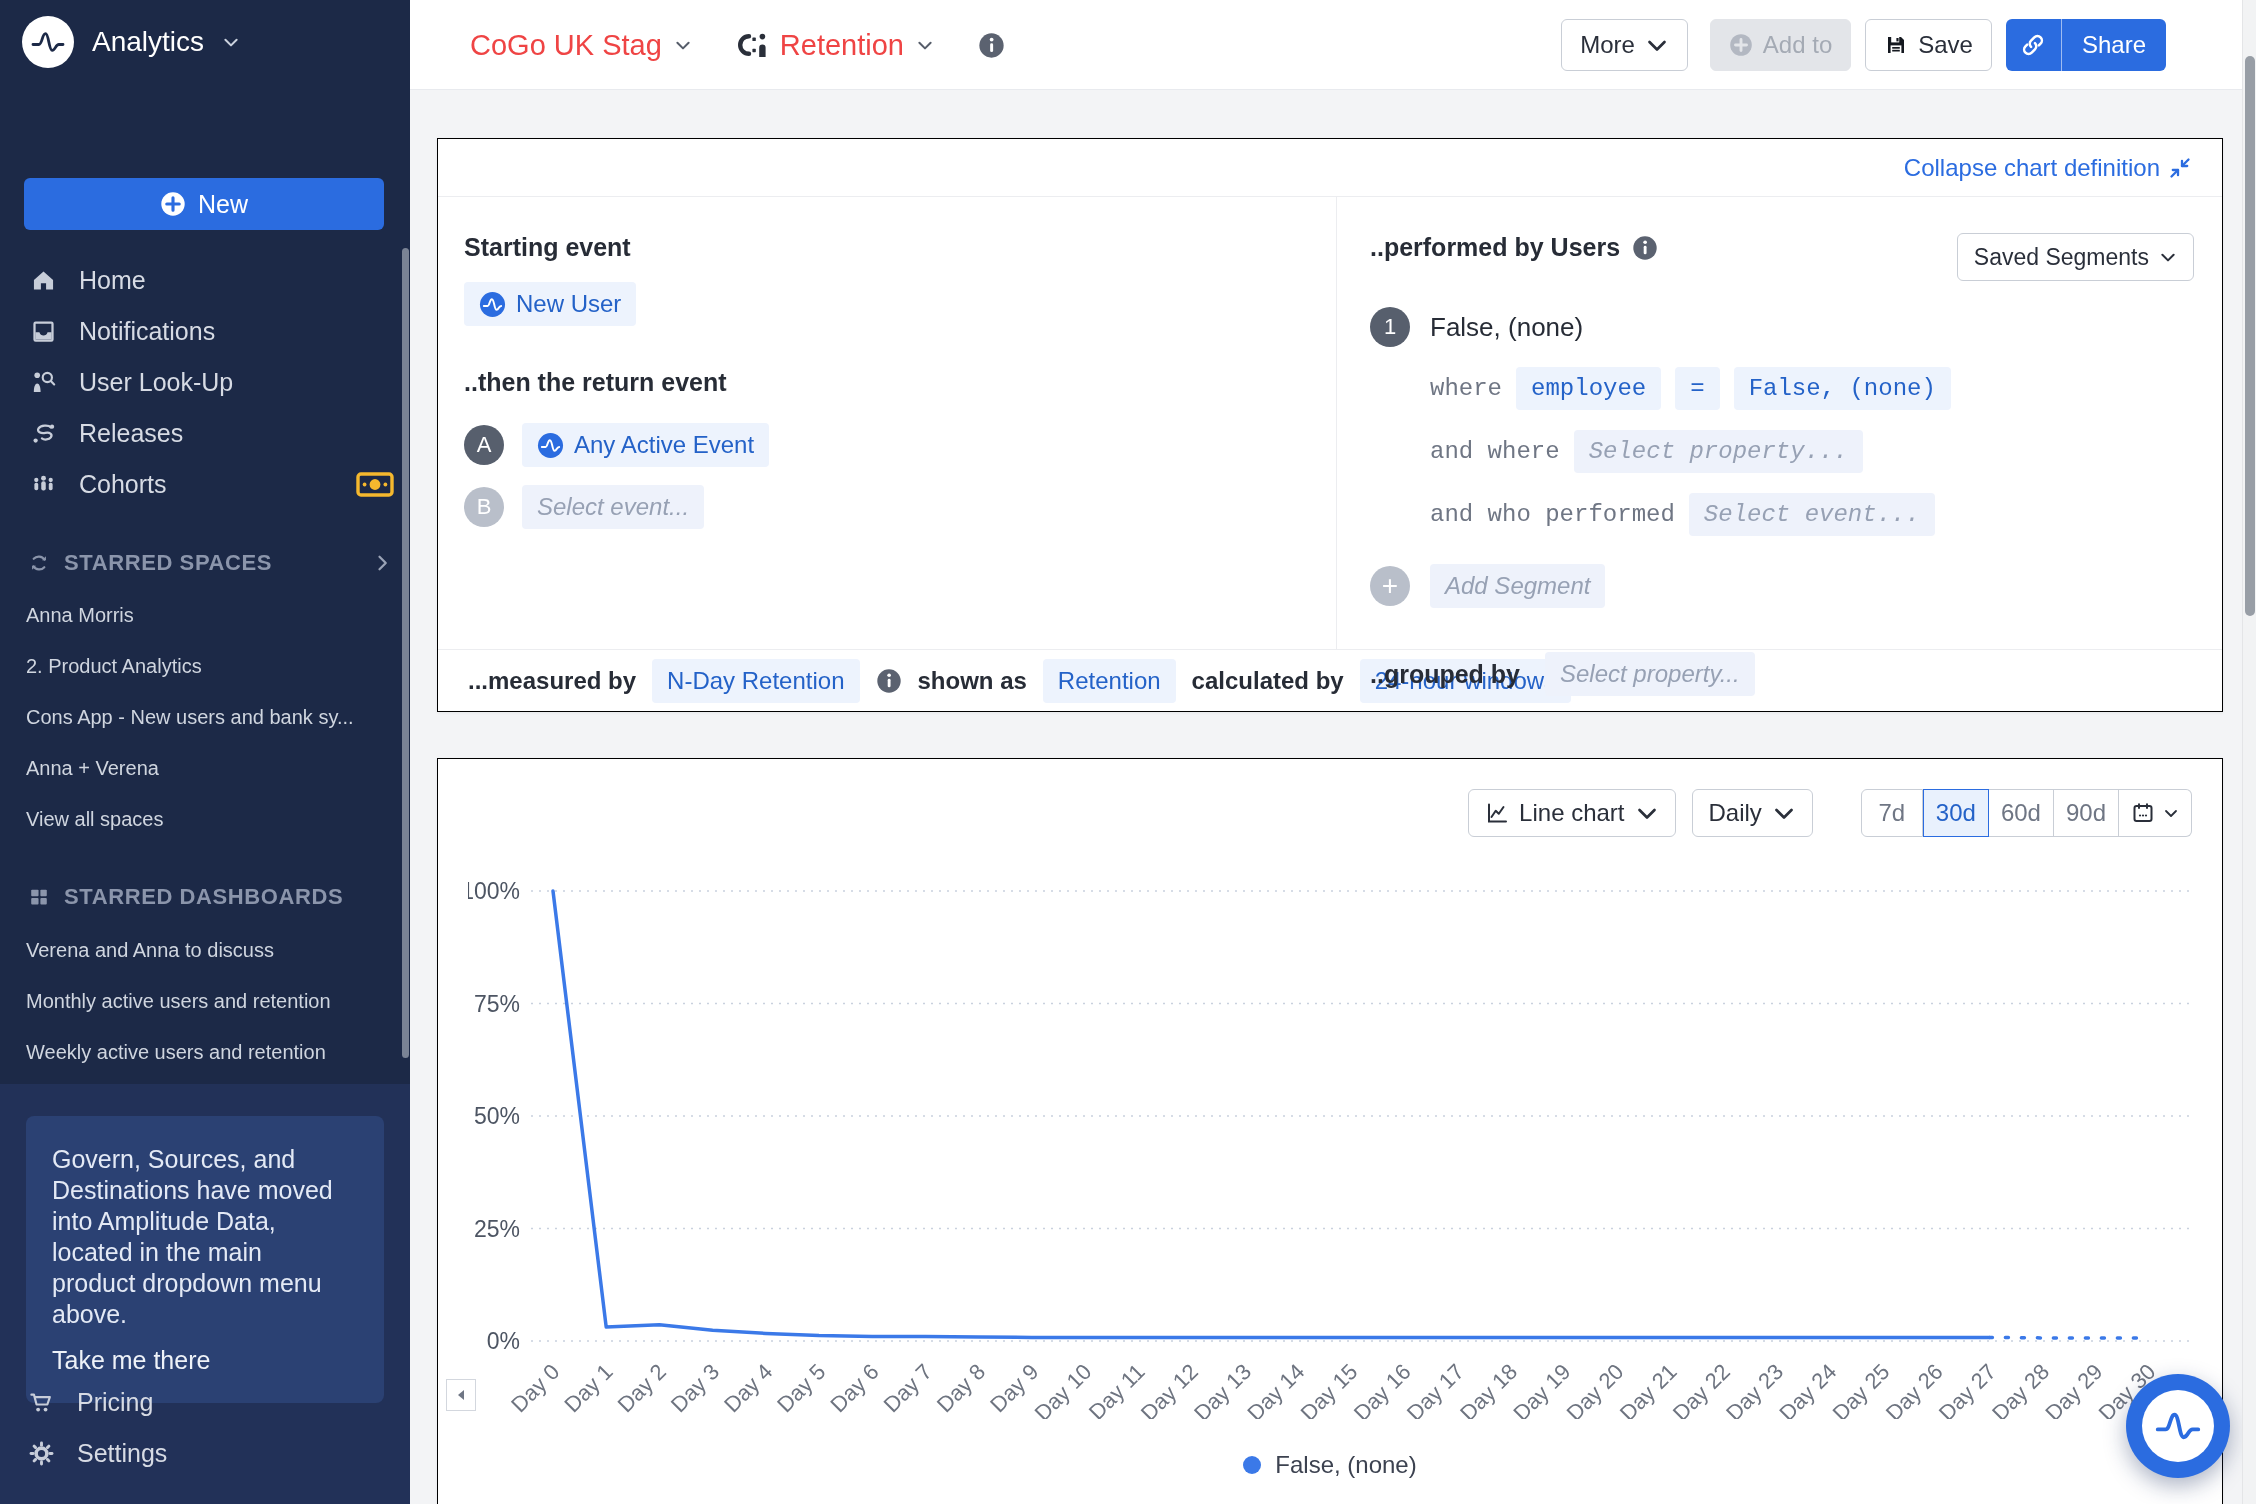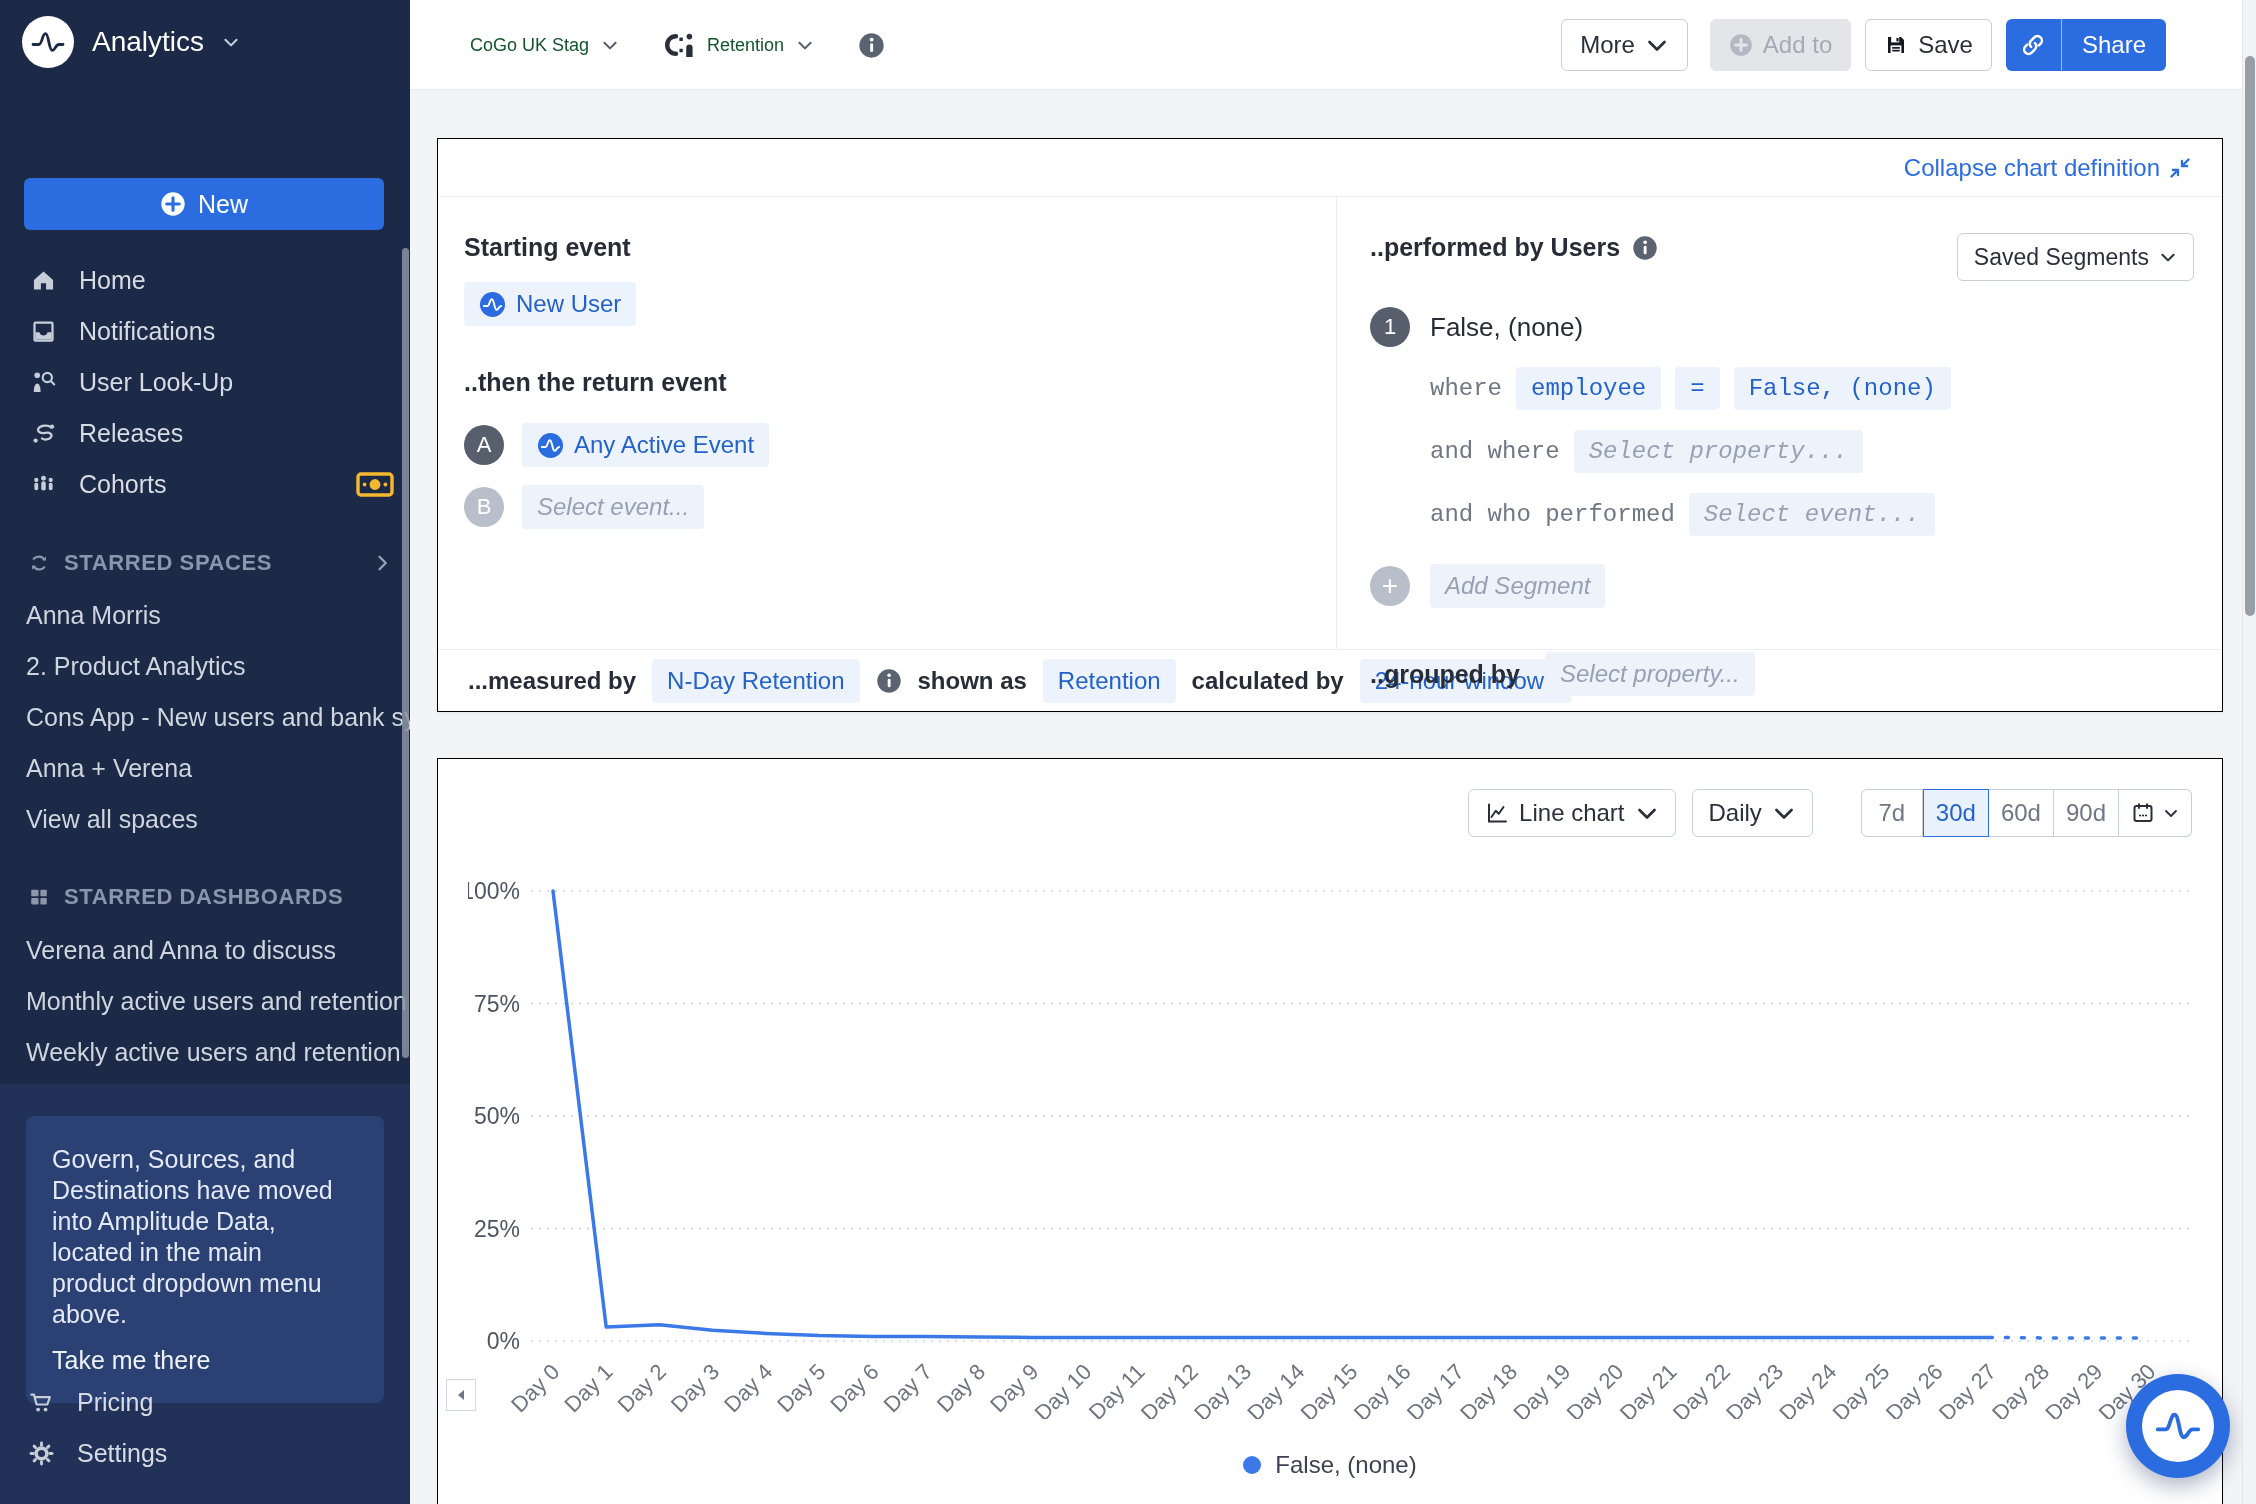--- a/index.html
+++ b/index.html
@@ -26,37 +26,37 @@
   .nav-item { height:51px; display:flex; align-items:center; padding-left:30px; gap:22px; color:#d7dbe4; font-size:25px; position:relative; cursor:pointer; }
   .nav-item .nicon { width:27px; height:27px; color:#c7cdd9; display:flex; }
   .nav-item .nicon svg { width:27px; height:27px; }
   .badge { position:absolute; right:16px; top:13px; width:38px; height:25px; display:flex; }
   .section-header { position:absolute; left:0; width:100%; height:34px; display:flex; align-items:center; padding-left:28px; gap:14px;
      color:#8b95ab; font-size:22px; font-weight:bold; letter-spacing:.6px; }
   .section-header .nicon { width:22px; height:22px; display:flex; }
   .section-header .nicon svg{ width:22px; height:22px; }
   .sec-chev { position:absolute; right:18px; width:20px; height:20px; color:#9aa3b6; }
   .side-list { position:absolute; left:0; width:100%; }
-  .side-list .list-item { height:51px; display:flex; align-items:center; padding-left:26px; padding-right:20px; color:#cfd5df; font-size:25px;
+  .side-list .list-item { height:51px; display:flex; align-items:center; padding-left:26px; padding-right:20px; color:#cfd5df; font-size:20px;
      white-space:nowrap; overflow:hidden; cursor:pointer; }
   .sidebar-bottom { position:absolute; left:0; bottom:0; width:100%; height:420px; background:#223158; }
   .notice { position:absolute; left:26px; top:32px; width:358px; background:#2b4173; border-radius:8px; padding:28px 26px; }
   .notice-text { color:#e3e9f5; font-size:25px; line-height:31px; width:286px; }
   .notice-link { display:inline-block; margin-top:16px; color:#eef2f8; font-size:25px; cursor:pointer; }
   .foot-item { position:absolute; left:0; width:100%; height:51px; display:flex; align-items:center; padding-left:28px; gap:22px;
      color:#d7dbe4; font-size:25px; cursor:pointer; }
   .foot-item .nicon { width:27px; height:27px; display:flex; color:#c7cdd9; }
   .foot-item .nicon svg { width:27px; height:27px; }
   .sidebar-scroll { position:absolute; right:1px; top:248px; width:7px; height:810px; background:#8b93a3; border-radius:4px; opacity:.85; }
 
   
   .main { position:absolute; left:410px; top:0; right:0; height:1504px; }
   .topbar { position:absolute; left:0; top:0; right:0; height:90px; background:#fff; border-bottom:1px solid #e8eaee; z-index:4; }
   .tb-left { position:absolute; left:60px; top:0; height:90px; display:flex; align-items:center; gap:44px; }
-  .tb-select { display:flex; align-items:center; gap:12px; font-size:18px; color:#14532d; cursor:pointer; }
+  .tb-select { display:flex; align-items:center; gap:12px; font-size:29px; color:#ef4444; cursor:pointer; }
   .tb-select .chev { color:#565d6a; }
   .ret-icon { width:32px; height:28px; }
   .info-dot { width:27px; height:27px; }
   .tb-right { position:absolute; right:90px; top:19px; display:flex; gap:14px; }
   .btn { height:52px; border-radius:6px; border:1px solid #c9ced6; background:#fff; font-size:24px; color:#2a2f3a;
      display:flex; align-items:center; justify-content:center; gap:10px; padding:0 18px; cursor:pointer; font-family:inherit; }
   .btn svg { width:24px; height:24px; }
   .btn.disabled { background:#e3e5e9; border-color:#e3e5e9; color:#a4aab4; cursor:default;margin-left:8px; }
   .share-btn { display:flex; height:52px; border-radius:6px; overflow:hidden; cursor:pointer; }
   .share-seg { background:#2b6ce0; display:flex; align-items:center; justify-content:center; }

